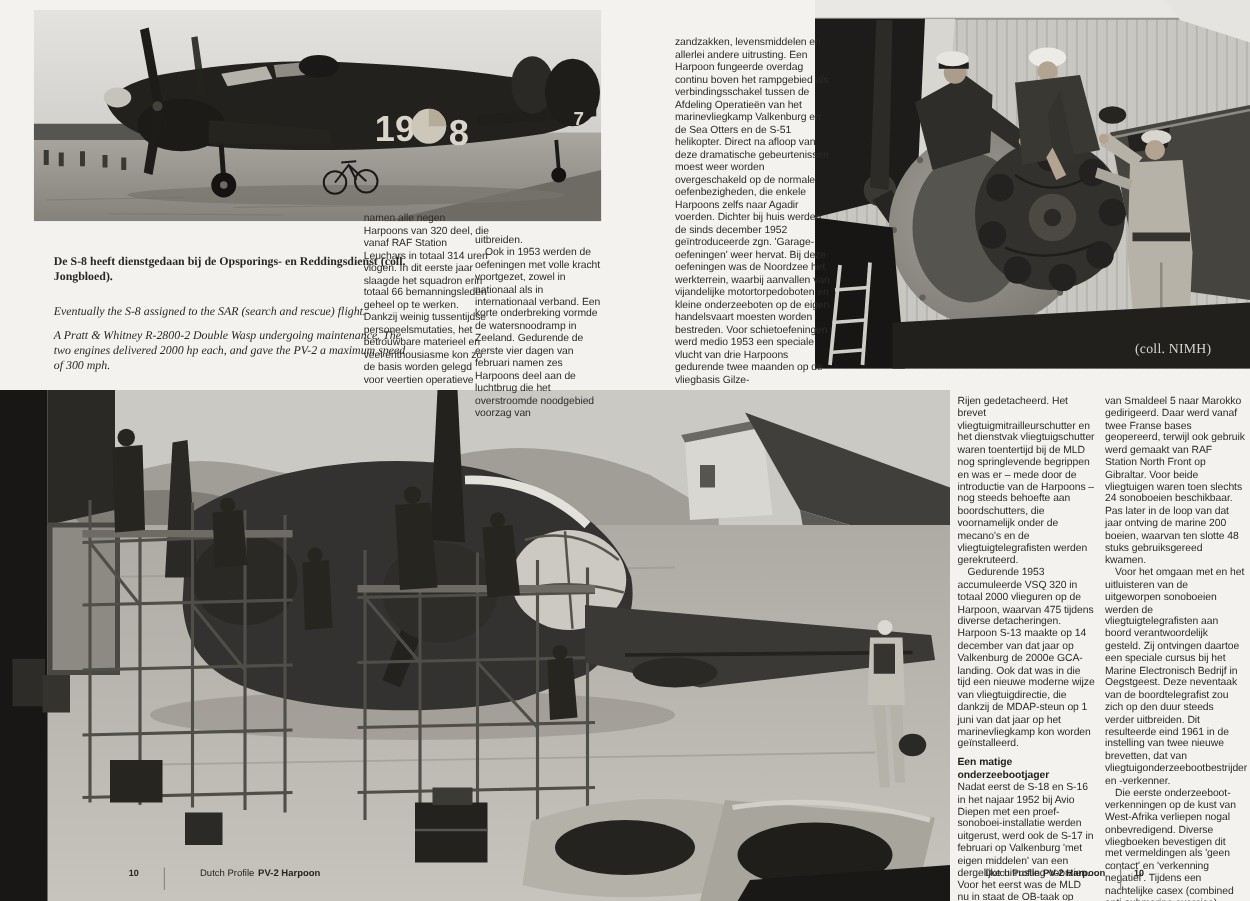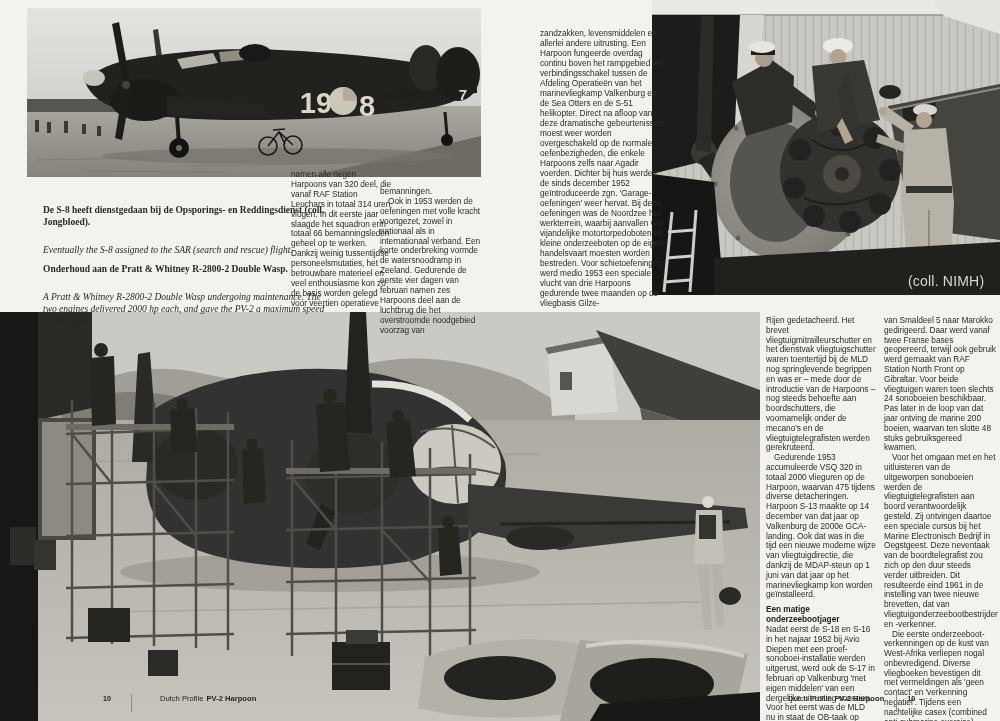--- a/index.html
+++ b/index.html
@@ -31,22 +31,22 @@
   
   .footer{
     position:absolute;top:694px;display:flex;align-items:flex-start;
     font-size:7.6px;color:#26251f;height:18px;
   }
   .footer .folio{font-weight:bold;font-size:7.2px;}
   .footer .rule{width:1px;height:18px;background:#8d8b86;}
   .footer .series-bold{font-weight:bold;margin-left:3px;}
   
   .credit{
-    position:absolute;font-family:Liberation Sans, sans-serif;
-    font-size:14px;color:#d9d6cf;letter-spacing:0.2px;
+    position:absolute;font-family:Liberation Serif, serif;
+    font-size:11px;color:#d9d6cf;letter-spacing:0.2px;
   }
 </style>
 </head>
 <body>
 
 <div id="spread">
 
   <svg class="photo" style="left:27px;top:8px;" width="454" height="169" viewBox="0 0 454 169" aria-hidden="true">
     <defs>
       <linearGradient id="sky1" x1="0" y1="0" x2="0" y2="1">
@@ -353,30 +353,29 @@
     <rect x="88" y="296" width="42" height="34" fill="#26251f"></rect>
     <rect x="148" y="338" width="30" height="26" fill="#2b2a26"></rect>
   </svg>
 
   <div class="caption" style="left:27px;top:188px;width:322px;">
     <p class="cap-bold">De S-8 heeft dienstgedaan bij de Opsporings- en Reddingsdienst (coll. Jongbloed).</p>
     <p class="cap-italic">Eventually the S-8 assigned to the SAR (search and rescue) flight.</p>
   </div>
 
   <div class="caption" style="left:27px;top:247px;width:322px;">
-    <p class="cap-bold">Onderhoud aan de Pratt &amp; Whitney R-2800-2 Double Wasp.</p>
     <p class="cap-italic">A Pratt &amp; Whitney R-2800-2 Double Wasp undergoing maintenance. The two engines delivered 2000 hp each, and gave the PV-2 a maximum speed of 300 mph.</p>
   </div>
 
   <div class="col" style="left:263px;top:170px;width:101px;margin-left:28px;">
     <p>namen alle negen Harpoons van 320 deel, die vanaf RAF Station Leuchars in totaal 314 uren vlogen. In dit eerste jaar slaagde het squadron erin totaal 66 bemanningsleden geheel op te werken. Dankzij weinig tussentijdse personeelsmutaties, het betrouwbare materieel en veel enthousiasme kon zo de basis worden gelegd voor veertien operatieve</p>
   </div>
 
   <div class="col" style="left:380px;top:187px;width:103px;">
-    <p>bemanningen.</p>
+    <p>uitbreiden.</p>
     <p class="indent">Ook in 1953 werden de oefeningen met volle kracht voortgezet, zowel in nationaal als in internationaal verband. Een korte onderbreking vormde de watersnoodramp in Zeeland. Gedurende de eerste vier dagen van februari namen zes Harpoons deel aan de luchtbrug die het overstroomde noodgebied voorzag van</p>
   </div>
 
   <div class="col" style="left:540px;top:28px;width:125px;line-height:10px;">
     <p>zandzakken, levensmiddelen en allerlei andere uitrusting. Een Harpoon fungeerde overdag continu boven het rampgebied als verbindingsschakel tussen de Afdeling Operatieën van het marinevliegkamp Valkenburg en de Sea Otters en de S-51 helikopter. Direct na afloop van deze dramatische gebeurtenissen moest weer worden overgeschakeld op de normale oefenbezigheden, die enkele Harpoons zelfs naar Agadir voerden. Dichter bij huis werden de sinds december 1952 geïntroduceerde zgn. 'Garage-oefeningen' weer hervat. Bij deze oefeningen was de Noordzee het werkterrein, waarbij aanvallen van vijandelijke motortorpedoboten en kleine onderzeeboten op de eigen handelsvaart moesten worden bestreden. Voor schietoefeningen werd medio 1953 een speciale vlucht van drie Harpoons gedurende twee maanden op de vliegbasis Gilze-</p>
   </div>
 
   <div class="col" style="left:766px;top:316px;width:110px;line-height:9.8px;">
     <p>Rijen gedetacheerd. Het brevet vliegtuigmitrailleurschutter en het dienstvak vliegtuigschutter waren toentertijd bij de MLD nog springlevende begrippen en was er – mede door de introductie van de Harpoons – nog steeds behoefte aan boordschutters, die voornamelijk onder de mecano's en de vliegtuigtelegrafisten werden gerekruteerd.</p>
     <p class="indent">Gedurende 1953 accumuleerde VSQ 320 in totaal 2000 vlieguren op de Harpoon, waarvan 475 tijdens diverse detacheringen. Harpoon S-13 maakte op 14 december van dat jaar op Valkenburg de 2000e GCA-landing. Ook dat was in die tijd een nieuwe moderne wijze van vliegtuigdirectie, die dankzij de MDAP-steun op 1 juni van dat jaar op het marinevliegkamp kon worden geïnstalleerd.</p>

